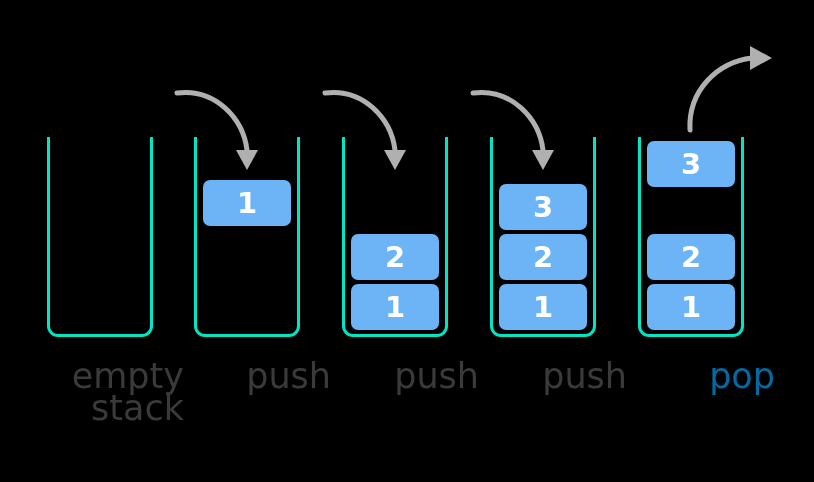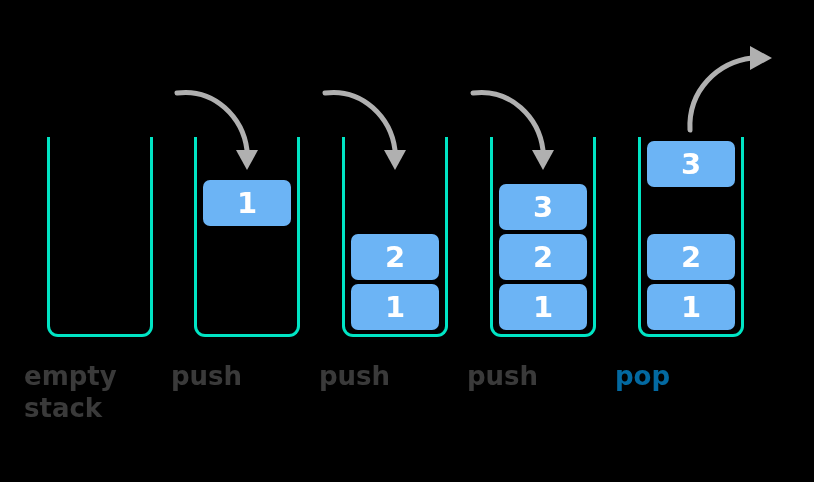--- a/index.html
+++ b/index.html
@@ -54,24 +54,24 @@
     font-size: 29px;
     font-weight: bold;
     line-height: 1;
     letter-spacing: 0px;
   }
   
   .caption {
     position: absolute;
     top: 360px;
     width: 160px;
-    text-align: left;
+    text-align: right;
     color: var(--label);
-    font-size: 26px;
-    font-weight: bold;
+    font-size: 35px;
+    font-weight: normal;
     line-height: 32px;
   }
   .caption .line2 { display: block; }
   
   .arrow-svg {
     position: absolute;
     left: 0;
     top: 0;
     width: 814px;
     height: 482px;

